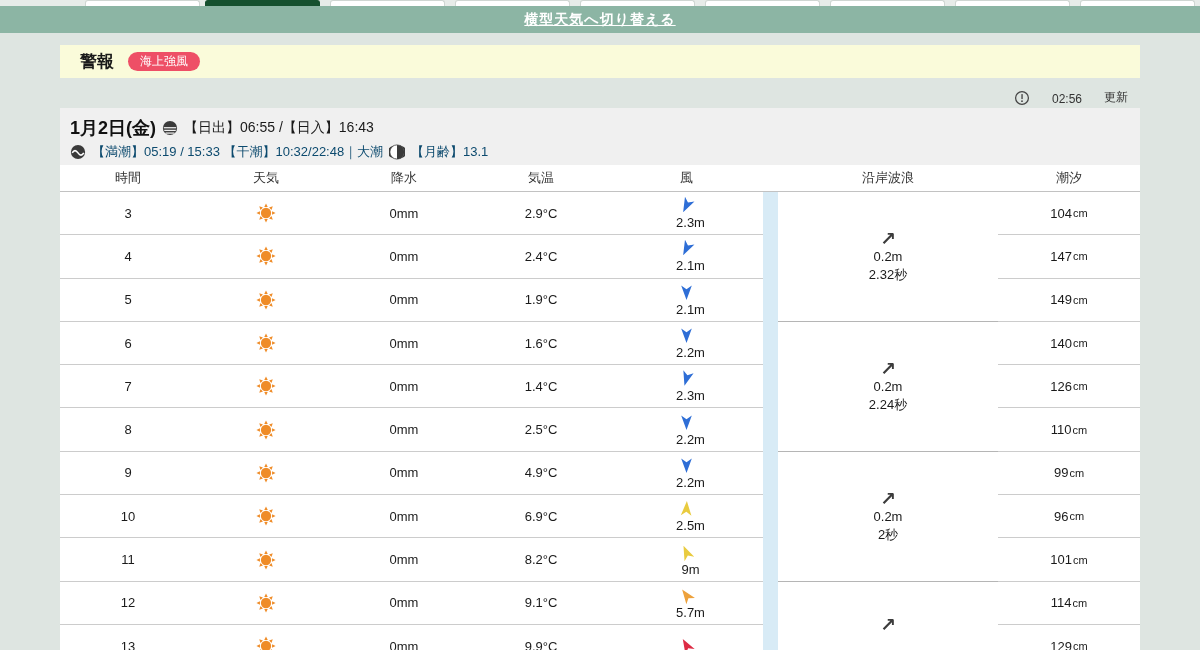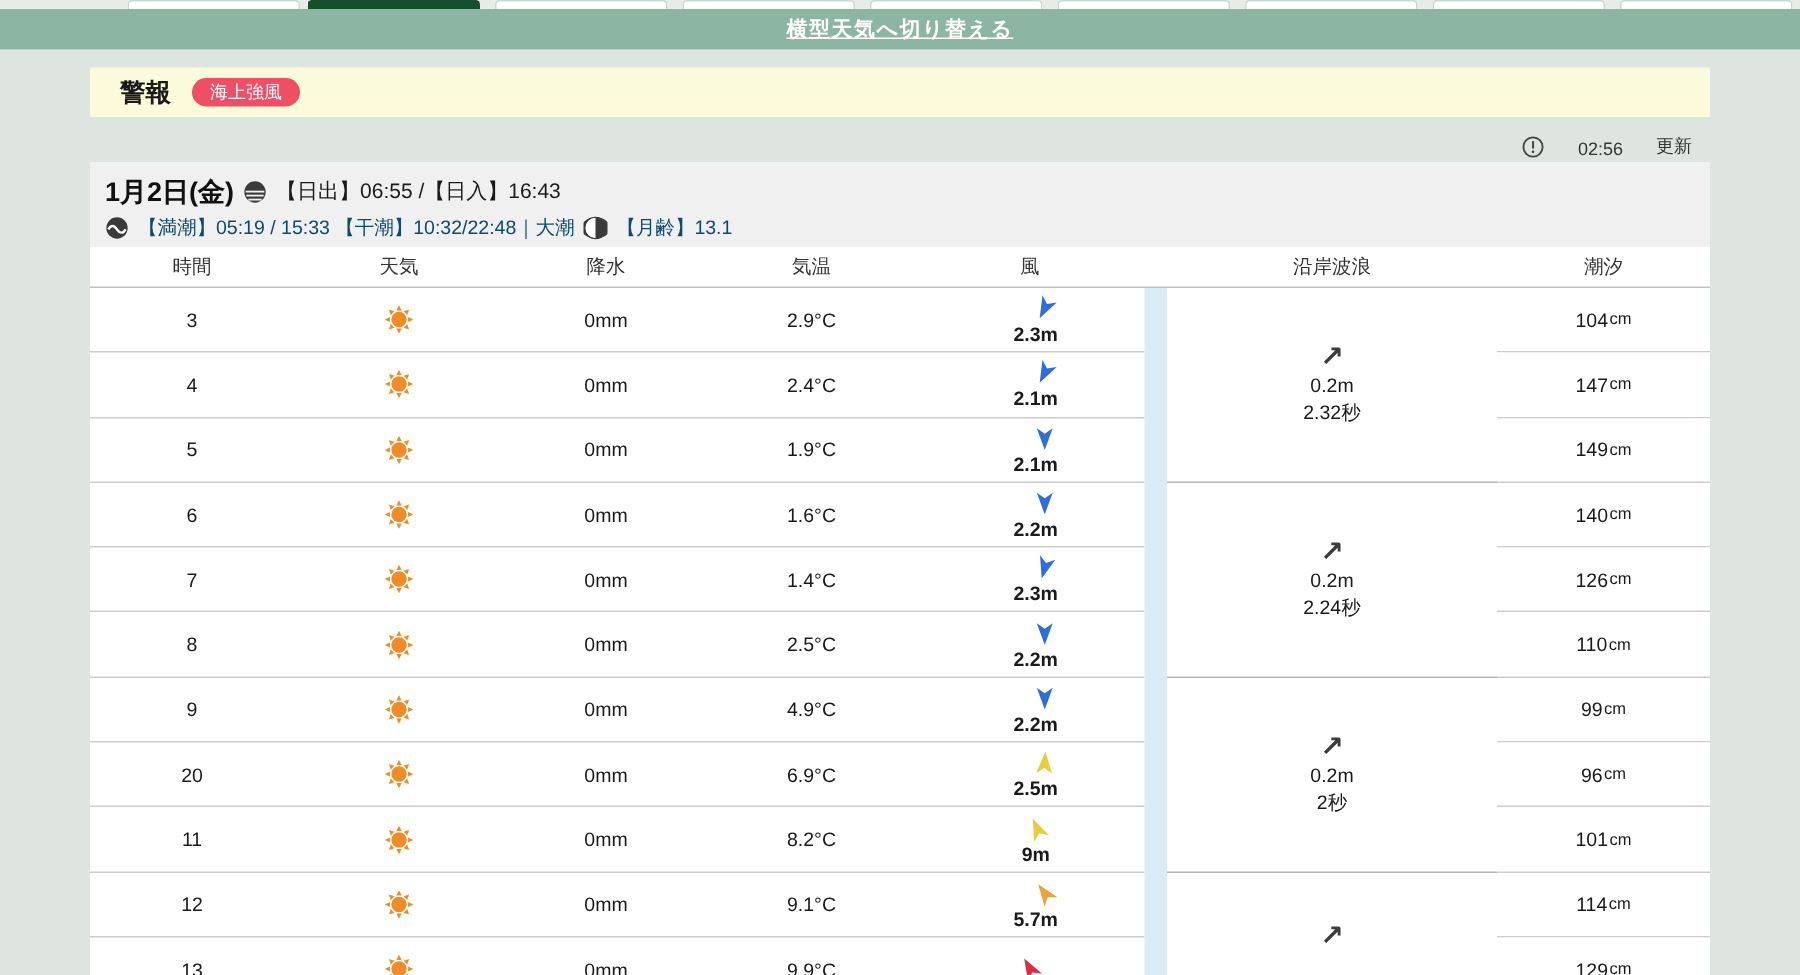--- a/index.html
+++ b/index.html
@@ -45,21 +45,21 @@
   .mrow .c{display:flex;align-items:center;justify-content:center;font-size:13px;color:#1a1a1a;}
   .blueband{position:absolute;left:703px;top:0;width:15px;height:485px;background:#d8ebf6;}
   .wavecol{position:absolute;left:718px;top:0;width:220px;}
   .wgroup{display:flex;flex-direction:column;align-items:center;justify-content:center;
     border-bottom:1px solid #b5b5b5;box-sizing:border-box;background:#fff;font-size:13px;color:#1a1a1a;line-height:1.35;}
   .wgroup .warrow{font-size:19px;font-weight:bold;color:#3c3c3c;line-height:1;}
   .tidecol{position:absolute;left:938px;top:0;width:142px;}
   .tcell{height:43.3px;display:flex;align-items:center;justify-content:center;
     border-bottom:1px solid #ccc;box-sizing:border-box;font-size:13px;color:#1a1a1a;background:#fff;}
   .tcell .unit{font-size:11px;margin-left:1px;}
-  .windwrap{display:flex;flex-direction:column;align-items:flex-end;line-height:1;font-weight:bold;}
+  .windwrap{display:flex;flex-direction:column;align-items:center;line-height:1;}
   .windwrap .ws{font-size:13px;margin-top:2px;margin-left:8px;}
   .sun-ic{width:22px;height:22px;}
 </style>
 </head>
 <body>
 
 <div class="tabstrip" id="tabstrip">
     <div class="tab" style="left: 85px; width: 115px;"></div>
     <div class="tab sel" style="left: 205px; width: 115px; background: rgb(21, 80, 46);"></div>
     <div class="tab" style="left: 330px; width: 115px;"></div>
@@ -305,21 +305,21 @@
           <div class="c" style="width:153px">
             <div class="windwrap">
               <svg width="17" height="17" viewBox="0 0 24 24" style="transform:rotate(180deg)">
     <path d="M12 1.5 L19.5 22 L12 16.6 L4.5 22 Z" fill="#2e6ed6"></path>
               </svg>
               <span class="ws">2.2m</span>
             </div>
           </div>
         </div>
         <div class="mrow">
-          <div class="c" style="width:136px">20</div>
+          <div class="c" style="width:136px">10</div>
           <div class="c" style="width:140px">
             <svg class="sun-ic" viewBox="0 0 24 24">
               <path d="M12 1.6 L13.9 5.4 L10.1 5.4 Z" fill="#ef8c28" transform="rotate(0 12 12)"></path>
               <path d="M12 1.6 L13.9 5.4 L10.1 5.4 Z" fill="#ef8c28" transform="rotate(45 12 12)"></path>
               <path d="M12 1.6 L13.9 5.4 L10.1 5.4 Z" fill="#ef8c28" transform="rotate(90 12 12)"></path>
               <path d="M12 1.6 L13.9 5.4 L10.1 5.4 Z" fill="#ef8c28" transform="rotate(135 12 12)"></path>
               <path d="M12 1.6 L13.9 5.4 L10.1 5.4 Z" fill="#ef8c28" transform="rotate(180 12 12)"></path>
               <path d="M12 1.6 L13.9 5.4 L10.1 5.4 Z" fill="#ef8c28" transform="rotate(225 12 12)"></path>
               <path d="M12 1.6 L13.9 5.4 L10.1 5.4 Z" fill="#ef8c28" transform="rotate(270 12 12)"></path>
               <path d="M12 1.6 L13.9 5.4 L10.1 5.4 Z" fill="#ef8c28" transform="rotate(315 12 12)"></path>

